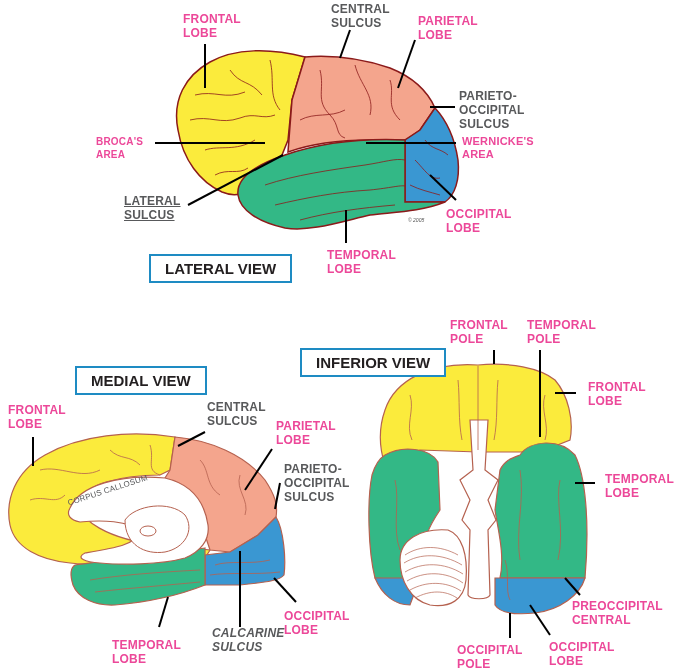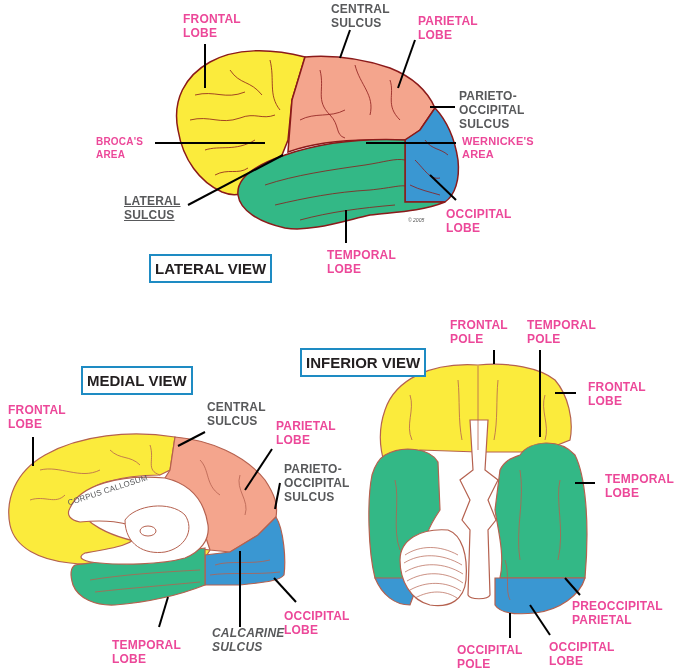--- a/index.html
+++ b/index.html
@@ -1,20 +1,20 @@
 <!DOCTYPE html>
 <html><head>
 <meta charset="utf-8">
 <style>
   html, body { margin:0; padding:0; background:#ffffff; }
   body { width:674px; height:669px; position:relative; overflow:hidden; font-family:"Liberation Sans", sans-serif; }
   svg { position:absolute; left:0; top:0; }
   .lbl { position:absolute; font-weight:bold; font-size:12px; line-height:14px; color:#ec4899; white-space:pre-line; letter-spacing:0.2px; }
   .lbl.gray { color:#58595b; }
-  .viewbox { position:absolute; border:2.5px solid #1e8bc3; font-weight:bold; font-size:15px; color:#231f20; padding:4px 4px; background:#fff; white-space:nowrap; }
+  .viewbox { position:absolute; border:2.5px solid #1e8bc3; font-weight:bold; font-size:15px; color:#231f20; padding:4px 14px; background:#fff; white-space:nowrap; }
   .sig { position:absolute; font-size:5px; color:#555; font-style:italic; }
 </style>
 </head>
 <body>
 
 <svg width="674" height="669" viewBox="0 0 674 669">
 
   <g>
 
     <path fill="#fbeb3c" stroke="#8b1a1a" stroke-width="1.5" d="M305,57 C270,48 235,48 210,62 C185,76 172,100 178,130 C183,160 200,182 222,192 C232,196 240,196 245,190 L252,175 L282,155 L288,140 L292,100 Z"></path>
@@ -149,21 +149,21 @@
 AREA</div>
 <div class="lbl gray" style="left:124px;top:194px;text-decoration:underline;">LATERAL
 SULCUS</div>
 <div class="lbl" style="left:446px;top:207px;">OCCIPITAL
 LOBE</div>
 <div class="lbl" style="left:327px;top:248px;">TEMPORAL
 LOBE</div>
 <div class="sig" style="left:408px;top:217px;">© 2005</div>
 <div class="viewbox" style="left:149px;top:254px;">LATERAL VIEW</div>
 
-<div class="viewbox" style="left:81px;top:366px;text-align:center;">MEDIAL VIEW</div>
+<div class="viewbox" style="left:75px;top:366px;text-align:center;">MEDIAL VIEW</div>
 <div class="lbl" style="left:8px;top:403px;">FRONTAL
 LOBE</div>
 <div class="lbl gray" style="left:207px;top:400px;">CENTRAL
 SULCUS</div>
 <div class="lbl" style="left:276px;top:419px;">PARIETAL
 LOBE</div>
 <div class="lbl gray" style="left:284px;top:462px;">PARIETO-
 OCCIPITAL
 SULCUS</div>
 <div class="lbl gray" style="left:66px;top:497px;font-size:8px;font-weight:normal;transform:rotate(-18deg);transform-origin:left top;">CORPUS CALLOSUM</div>
@@ -177,17 +177,17 @@
 <div class="viewbox" style="left:300px;top:348px;">INFERIOR VIEW</div>
 <div class="lbl" style="left:450px;top:318px;">FRONTAL
 POLE</div>
 <div class="lbl" style="left:527px;top:318px;">TEMPORAL
 POLE</div>
 <div class="lbl" style="left:588px;top:380px;">FRONTAL
 LOBE</div>
 <div class="lbl" style="left:605px;top:472px;">TEMPORAL
 LOBE</div>
 <div class="lbl" style="left:572px;top:599px;">PREOCCIPITAL
-PARIETAL</div>
+CENTRAL</div>
 <div class="lbl" style="left:457px;top:643px;">OCCIPITAL
 POLE</div>
 <div class="lbl" style="left:549px;top:640px;">OCCIPITAL
 LOBE</div>
 
 </body></html>

